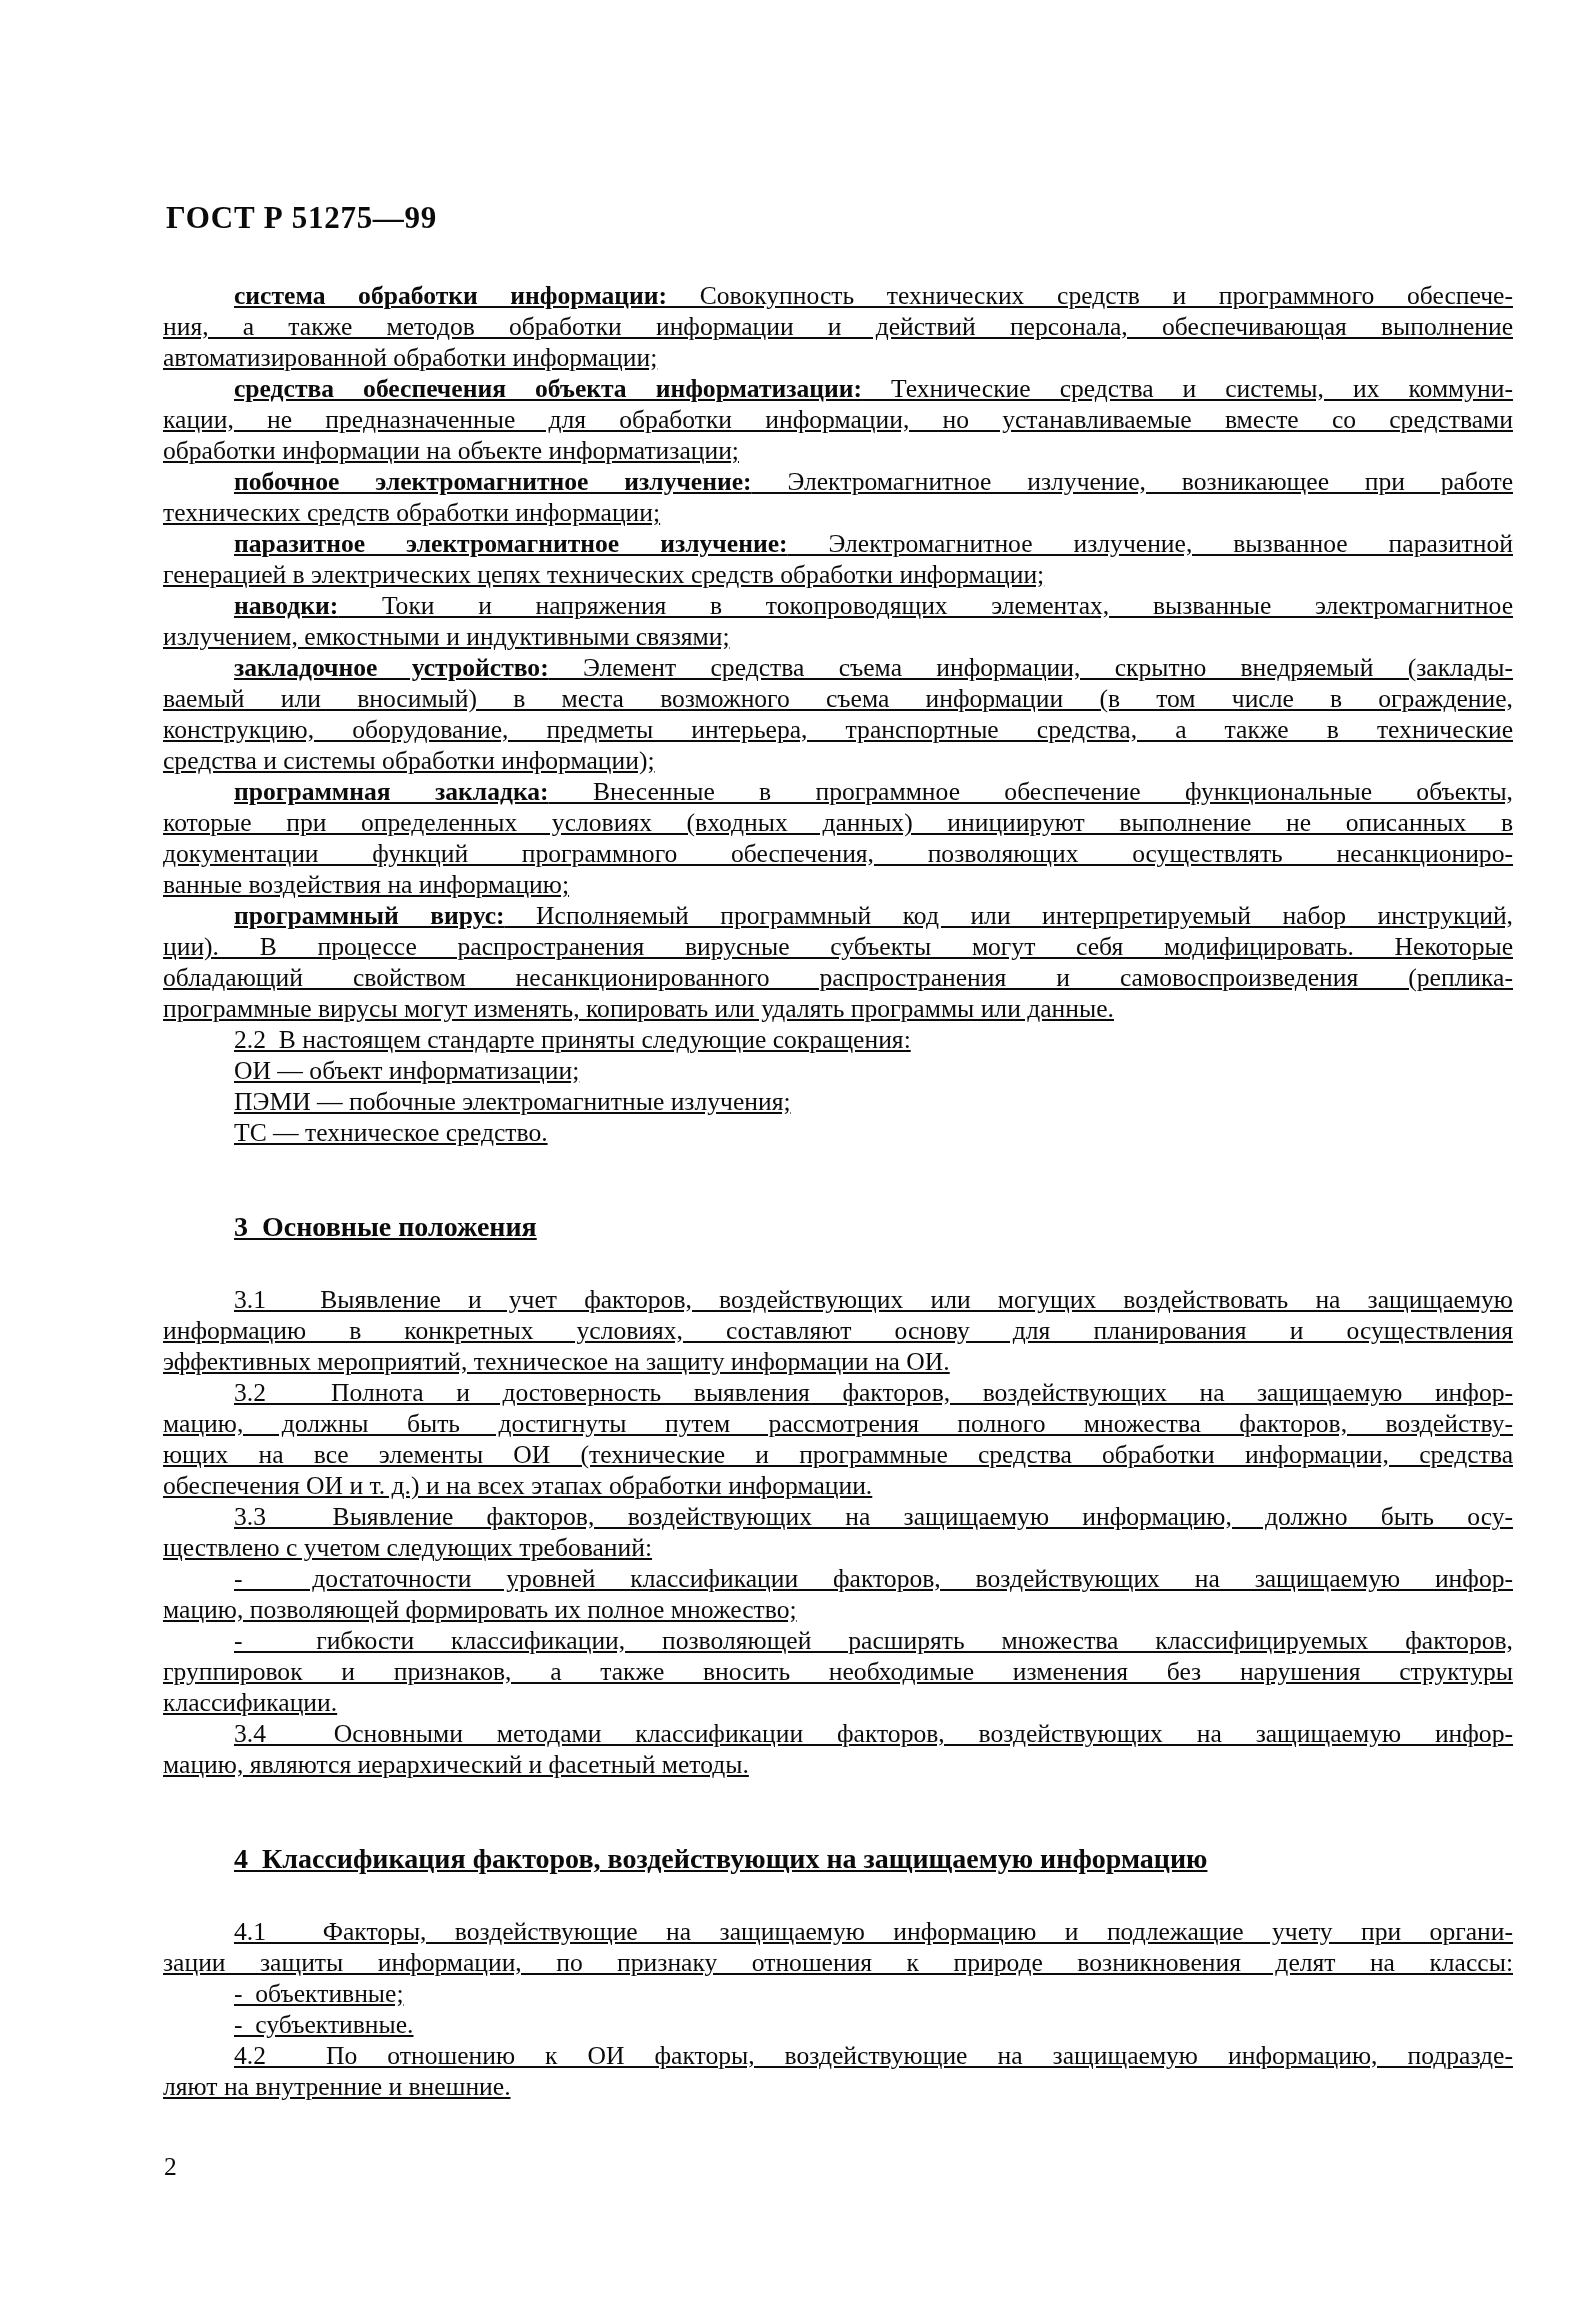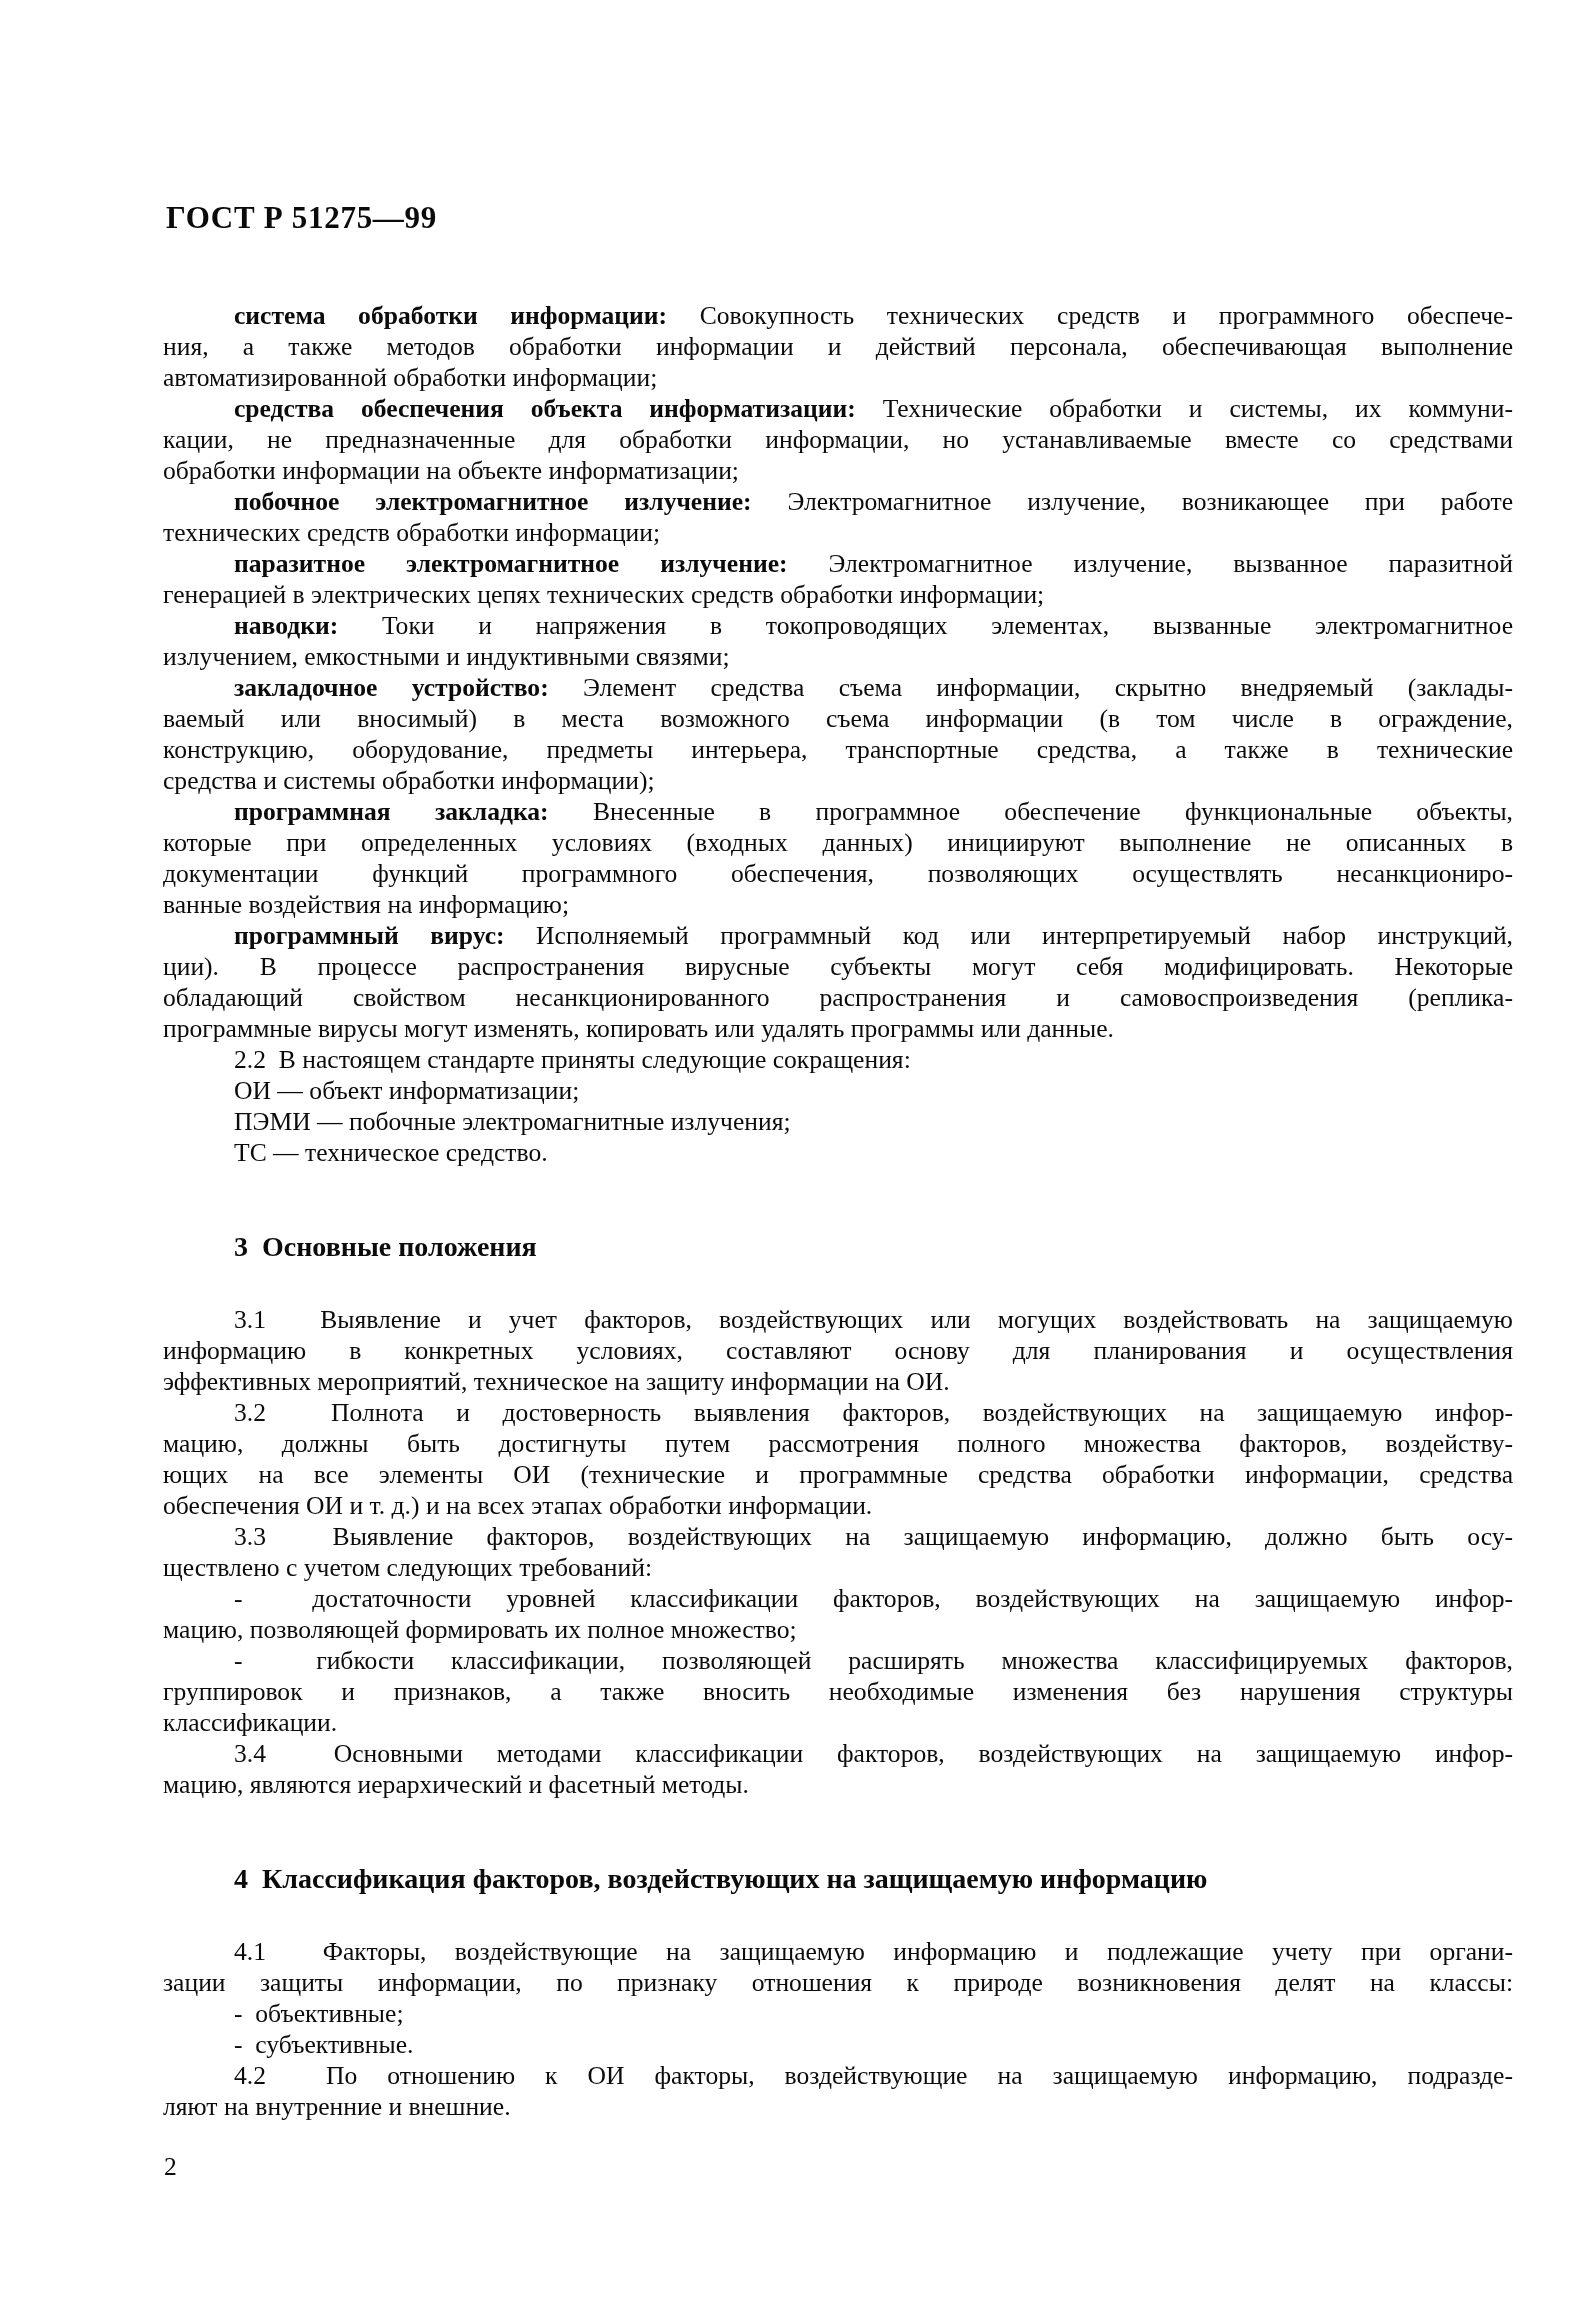--- a/index.html
+++ b/index.html
@@ -15,24 +15,25 @@
   .doc-header {
     position:absolute;
     left:166px; top:202px;
     font-size:31px; font-weight:bold;
     letter-spacing:0.7px;
     line-height:32px;
     white-space:nowrap;
   }
   .text-block {
     position:absolute;
-    left:163px; top:300px;
+    left:163px; top:280px;
     width:1350px;
     font-size:25.6px;
     line-height:31px;
+    text-decoration:underline;
   }
   .para { margin:0; }
   .line {
     text-align:justify;
     text-align-last:left;
     text-justify:inter-word;
     min-height:31px;
   }
   .line.j { text-align-last:justify; }
   .line.ind { text-indent:71px; }
@@ -58,21 +59,21 @@
 <div class="page">
   <div class="doc-header">ГОСТ Р 51275—99</div>
 
   <div class="text-block">
       <div class="para">
         <div class="line ind j"><span class="b">система обработки информации:</span><span> Совокупность технических средств и программного обеспече-</span></div>
         <div class="line j"><span>ния, а также методов обработки информации и действий персонала, обеспечивающая выполнение</span></div>
         <div class="line"><span>автоматизированной обработки информации;</span></div>
       </div>
       <div class="para">
-        <div class="line ind j"><span class="b">средства обеспечения объекта информатизации:</span><span> Технические обработки и системы, их коммуни-</span></div>
+        <div class="line ind j"><span class="b">средства обеспечения объекта информатизации:</span><span> Технические средства и системы, их коммуни-</span></div>
         <div class="line j"><span>кации, не предназначенные для обработки информации, но устанавливаемые вместе со средствами</span></div>
         <div class="line"><span>обработки информации на объекте информатизации;</span></div>
       </div>
       <div class="para">
         <div class="line ind j"><span class="b">побочное электромагнитное излучение:</span><span> Электромагнитное излучение, возникающее при работе</span></div>
         <div class="line"><span>технических средств обработки информации;</span></div>
       </div>
       <div class="para">
         <div class="line ind j"><span class="b">паразитное электромагнитное излучение:</span><span> Электромагнитное излучение, вызванное паразитной</span></div>
         <div class="line"><span>генерацией в электрических цепях технических средств обработки информации;</span></div>

